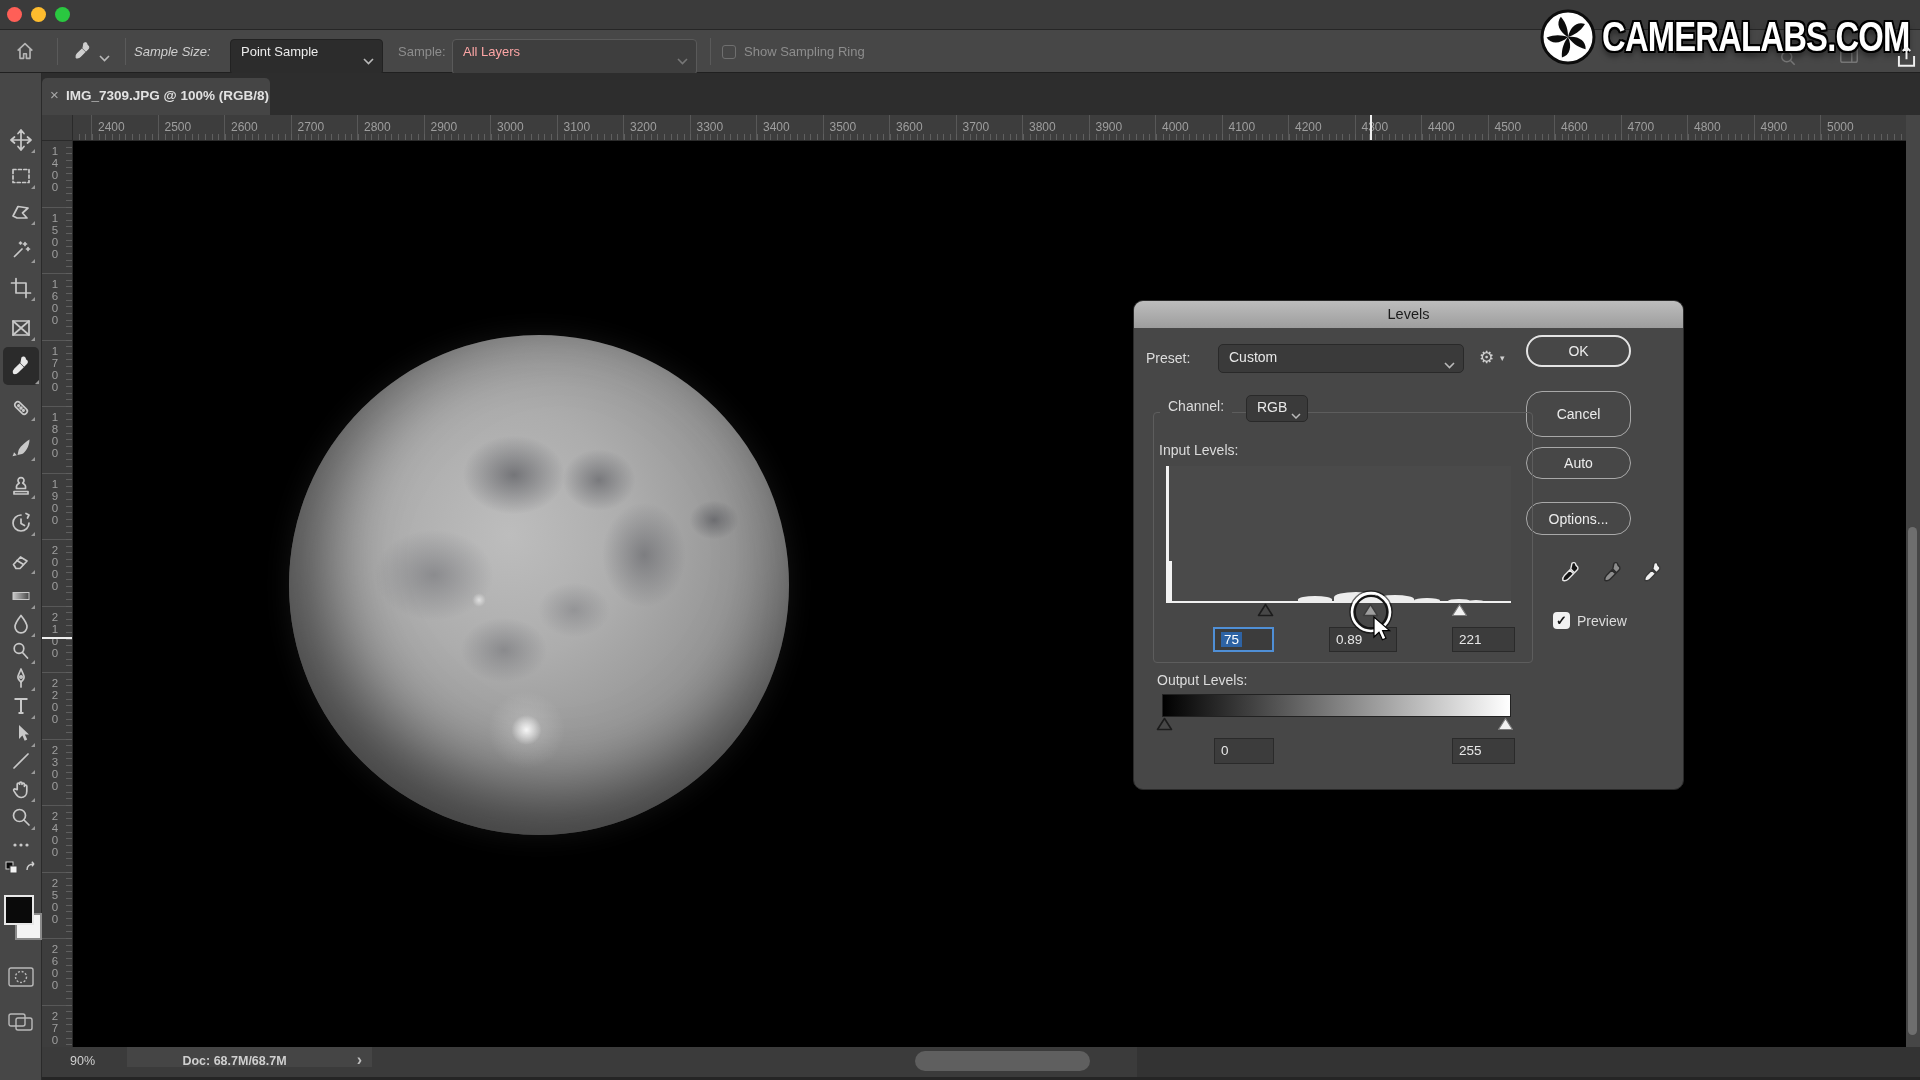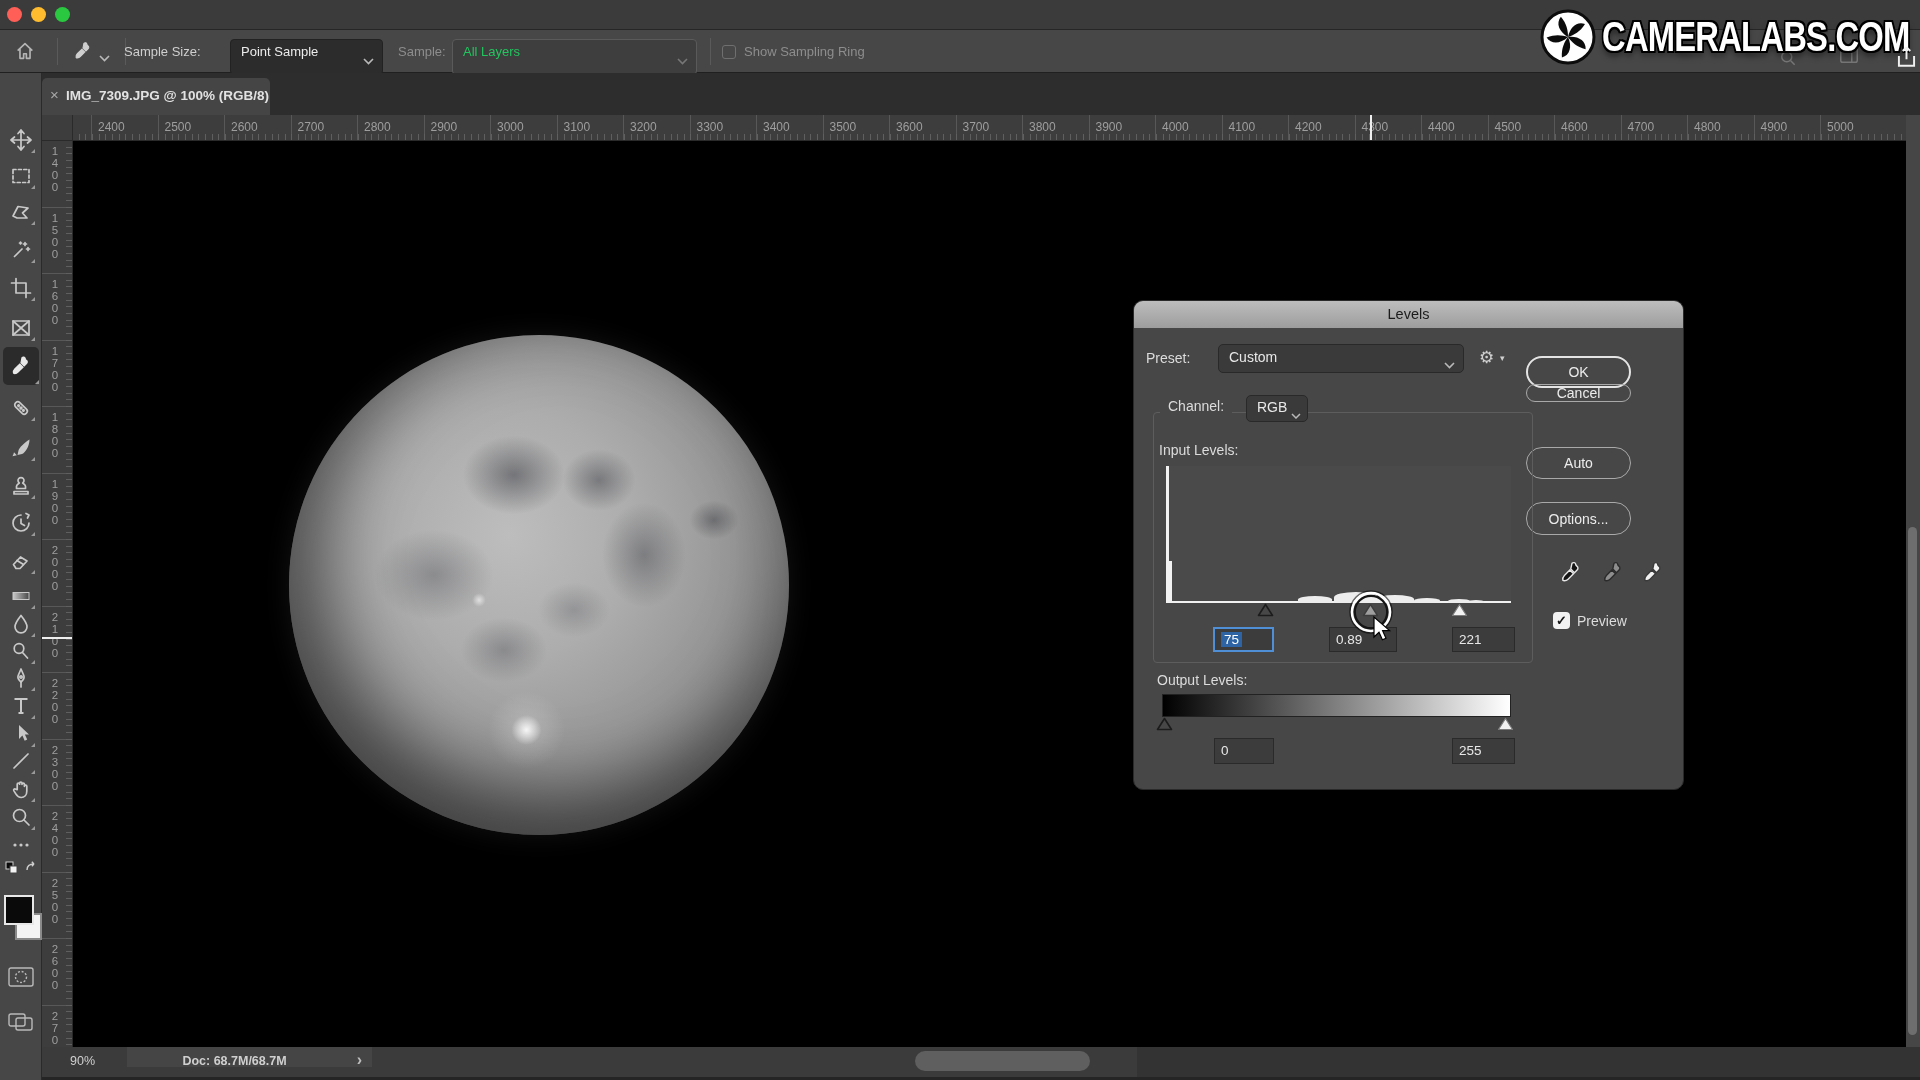--- a/index.html
+++ b/index.html
@@ -12,21 +12,21 @@
   .titlebar { left:0; top:0; width:1920px; height:30px; background:#3b3b3b; border-bottom:1px solid #262626; }
   .tl-dot { position:absolute; top:7px; width:15px; height:15px; border-radius:50%; }
   .win-title { position:absolute; left:0; right:0; top:5px; text-align:center; font-size:16px; font-weight:700; color:#d4d4d4; letter-spacing:.2px; }
 
   
   .optionsbar { left:0; top:30px; width:1920px; height:43px; background:#474747; border-bottom:1px solid #202020; }
   .vsep { position:absolute; top:8px; width:1px; height:27px; background:#5a5a5a; }
   .opt-label { position:absolute; top:14px; font-size:13px; color:#cfcfcf; }
   .opt-label.dim, .dim { color:#8d8d8d; }
   .dropdown { position:absolute; height:36px; background:#2c2c2c; border:1px solid #222; border-radius:4px; color:#ececec; font-size:13px; line-height:23px; padding-left:10px; }
-  .dropdown.disabled { background:#3e3e3e; border-color:#5a5a5a; color:#22c55e; }
+  .dropdown.disabled { background:#3e3e3e; border-color:#5a5a5a; color:#fca5a5; }
   .dd-chev { position:absolute; right:8px; top:9px; }
   .cb { position:absolute; width:14px; height:14px; border:1.5px solid #6f6f6f; border-radius:3px; }
 
   
   .tabbar { left:0; top:73px; width:1920px; height:42px; background:#2d2d2d; }
   .collapse-chev { position:absolute; left:3px; top:1px; color:#9a9a9a; font-size:14px; }
   .dotstrip { position:absolute; left:7px; top:24px; width:8px; height:42px;
     background:repeating-linear-gradient(to bottom, #5a5a5a 0 2px, transparent 2px 5px); }
   .tab { position:absolute; left:42px; top:5px; width:228px; height:37px; background:#454545; border-radius:5px 5px 0 0; }
   .tab-close { position:absolute; left:8px; top:8px; color:#a8a8a8; font-size:15px; cursor:default; }
@@ -147,21 +147,21 @@
           <path d="M5 19.5c1.6.3 3-.3 4-1.3l5-5-3.2-3.2-5 5c-1 1-1.6 2.4-1.3 4z"></path>
           <path d="M12 8.8l3.2 3.2 2.3-2.3c1.1-1.1 1-2.7-.2-3.4-.6-.4-1-1-1.1-1.8-.2-1.4-2.1-1.9-3.2-.8z"></path>
         </svg>
     </span>
     <span class="abs" style="left:99px;top:18px;">
       <svg width="11" height="7">
           <path d="M1 1l4.5 4.5L10 1" stroke="#b9b9b9" stroke-width="1.6" fill="none"></path>
         </svg>
     </span>
     <div class="vsep" style="left:125px;"></div>
-    <span class="opt-label" style="left:124px;">Sample Size:</span>
+    <span class="opt-label" style="left:134px;font-style:italic;">Sample Size:</span>
     <div class="dropdown" style="left:230px;top:9px;width:153px;">
       <span>Point Sample</span>
       <span class="dd-chev"><svg width="11" height="7">
             <path d="M1 1l4.5 4.5L10 1" stroke="#b9b9b9" stroke-width="1.6" fill="none"></path>
           </svg></span>
     </div>
     <span class="opt-label dim" style="left:398px;">Sample:</span>
     <div class="dropdown disabled" style="left:452px;top:9px;width:245px;">
       <span>All Layers</span>
       <span class="dd-chev"><svg width="11" height="7">
@@ -489,22 +489,22 @@
     <span class="dlg-label" style="left:12px;top:49px;">Preset:</span>
     <div class="dlg-select" style="left:84px;top:43px;width:246px;height:29px;">
       <span class="val">Custom</span>
       <span class="dd-chev" style="top:11px;"><svg width="11" height="7">
             <path d="M1 1l4.5 4.5L10 1" stroke="#b9b9b9" stroke-width="1.6" fill="none"></path>
           </svg></span>
     </div>
     <span class="gear">⚙</span>
     <span class="gear-arrow">▾</span>
 
-    <button class="pill-btn default" style="top:55px;">OK</button>
-    <button class="pill-btn" style="top:83px;height:18px;">Cancel</button>
+    <button class="pill-btn default" style="top:34px;">OK</button>
+    <button class="pill-btn" style="top:90px;height:46px;">Cancel</button>
     <button class="pill-btn" style="top:146px;">Auto</button>
     <button class="pill-btn" style="top:201px;height:33px;">Options...</button>
 
     <span class="dropper" style="left:424px;">
       <svg width="26" height="30" viewBox="0 0 24 24" fill="#141414" stroke="#e8e8e8" stroke-width="1.3">
           <path d="M5 20c1.7.3 3.2-.3 4.3-1.4l5-5-3.4-3.4-5 5C4.8 16.3 4.2 18 4.5 19.7z"></path>
           <path d="M11.8 9.2l3.4 3.4 2.4-2.4c1.2-1.2 1-2.8-.2-3.6-.6-.4-1-1-1.1-1.8-.2-1.5-2.2-2-3.4-.8z"></path>
         </svg>
     </span>
     <span class="dropper" style="left:466px;">

